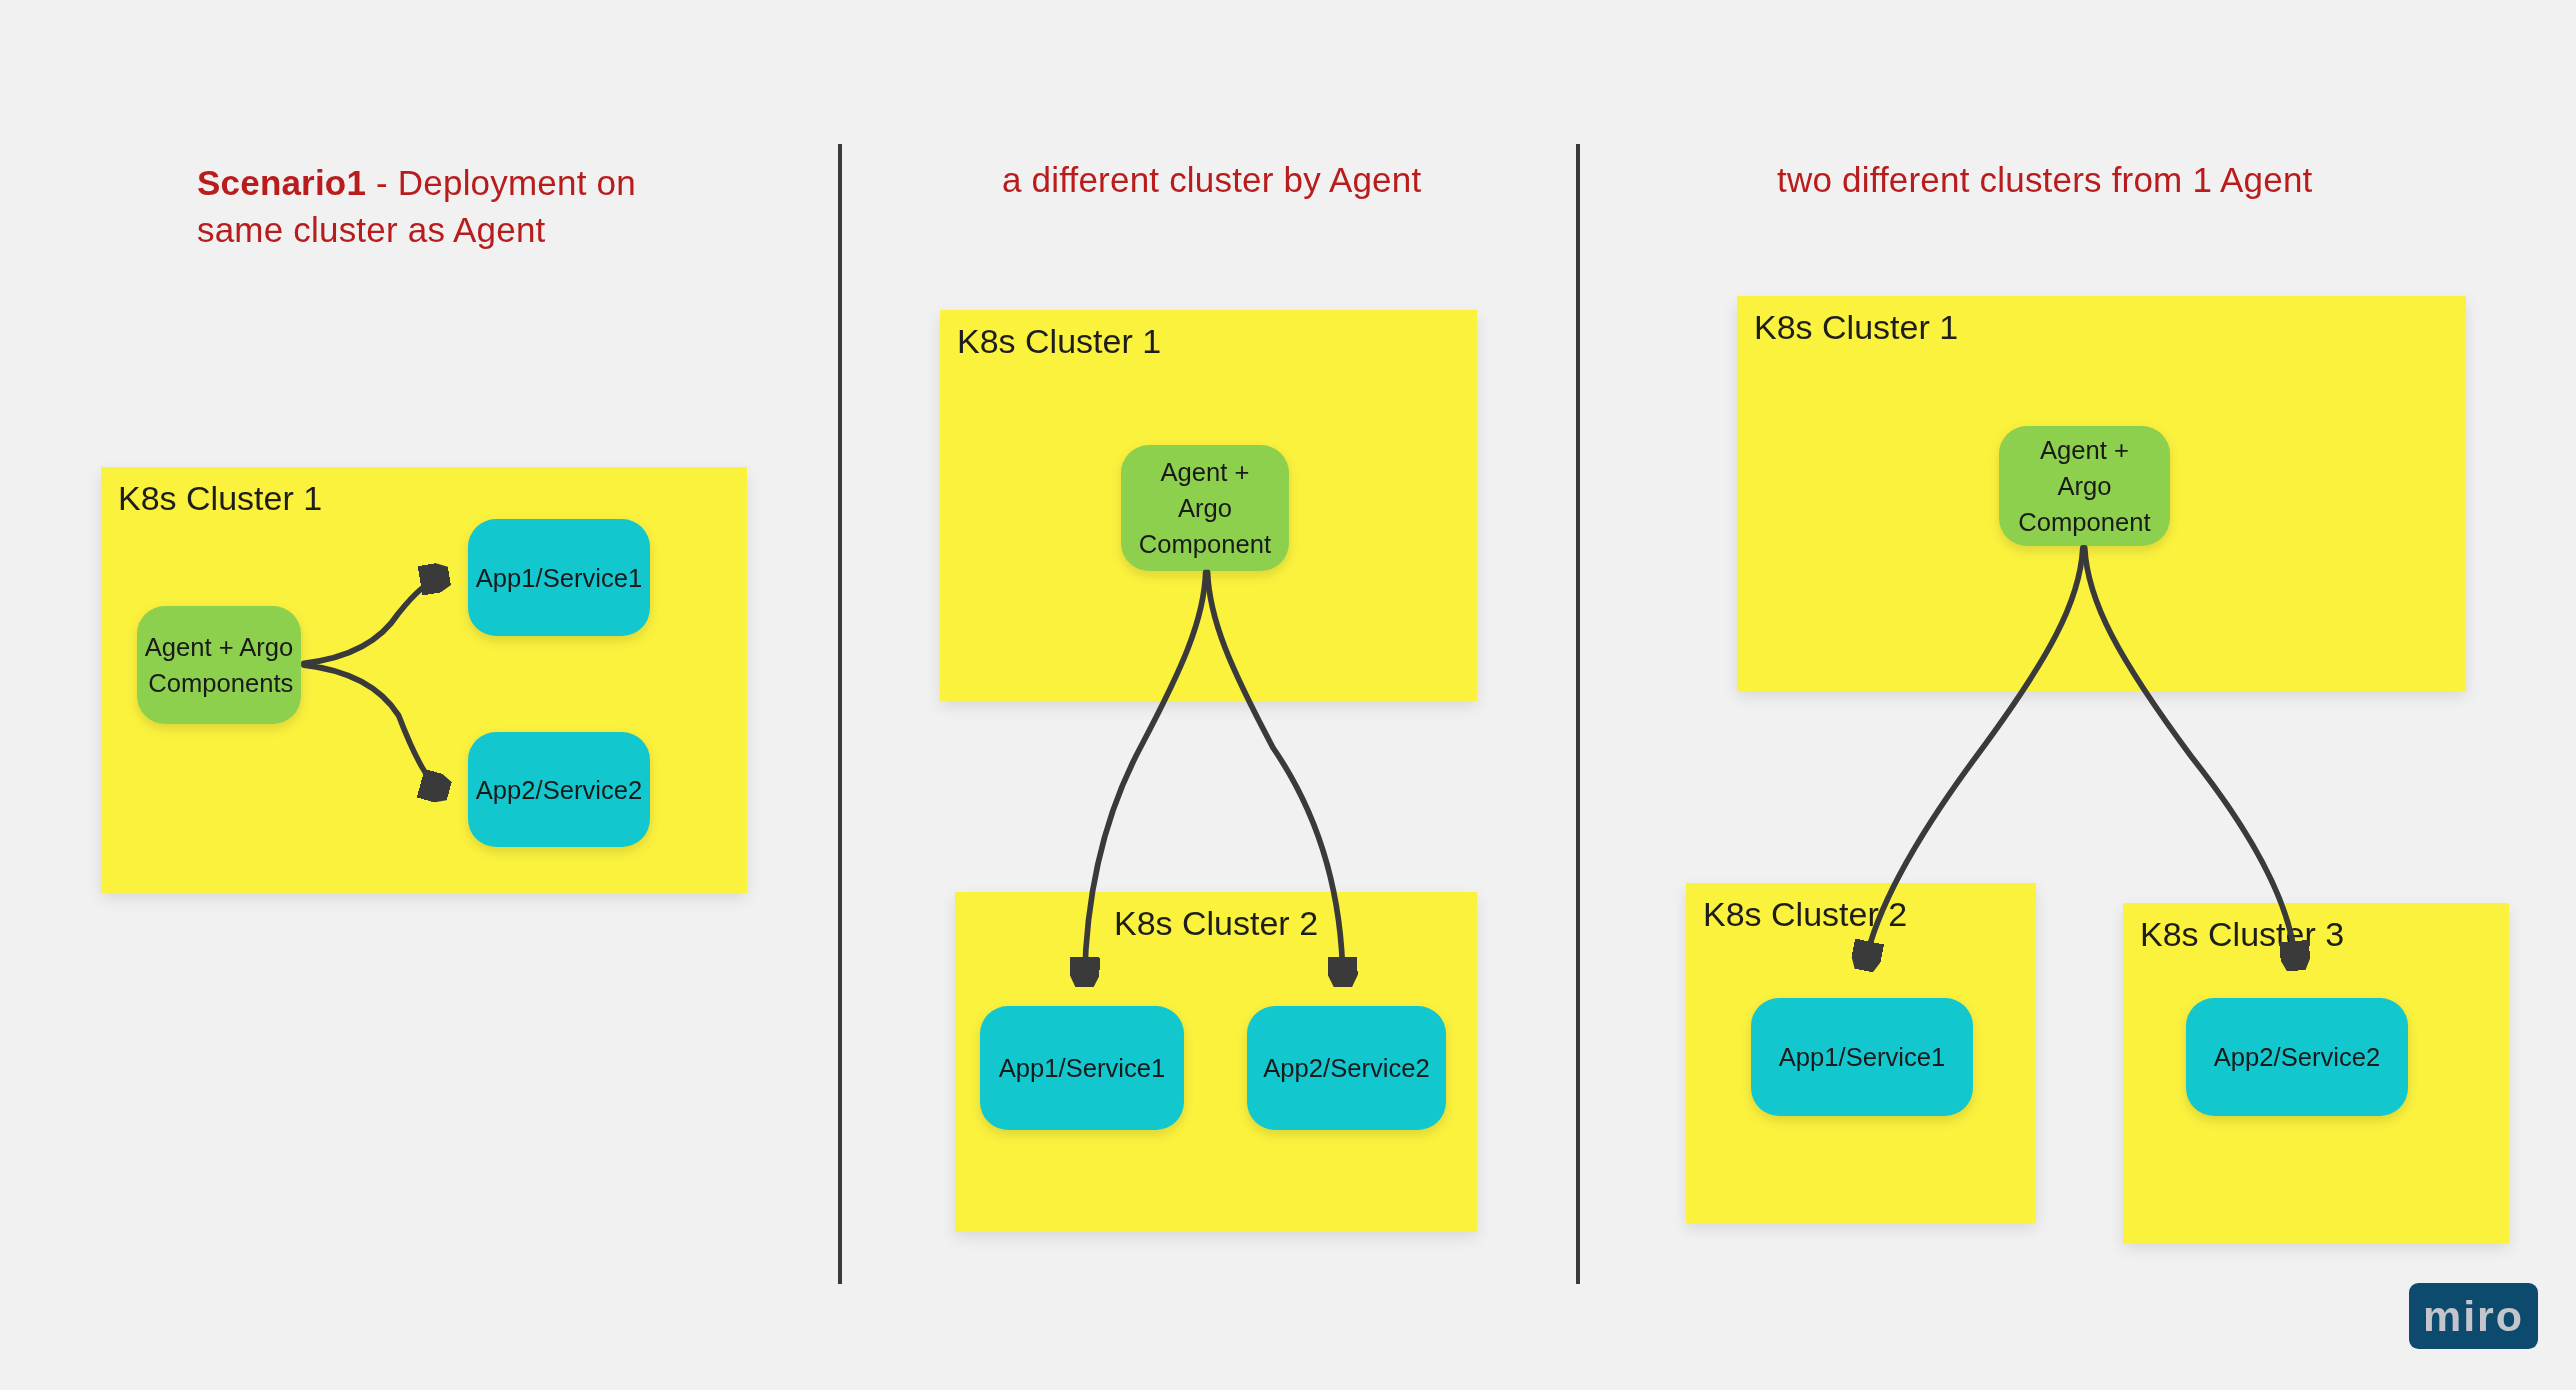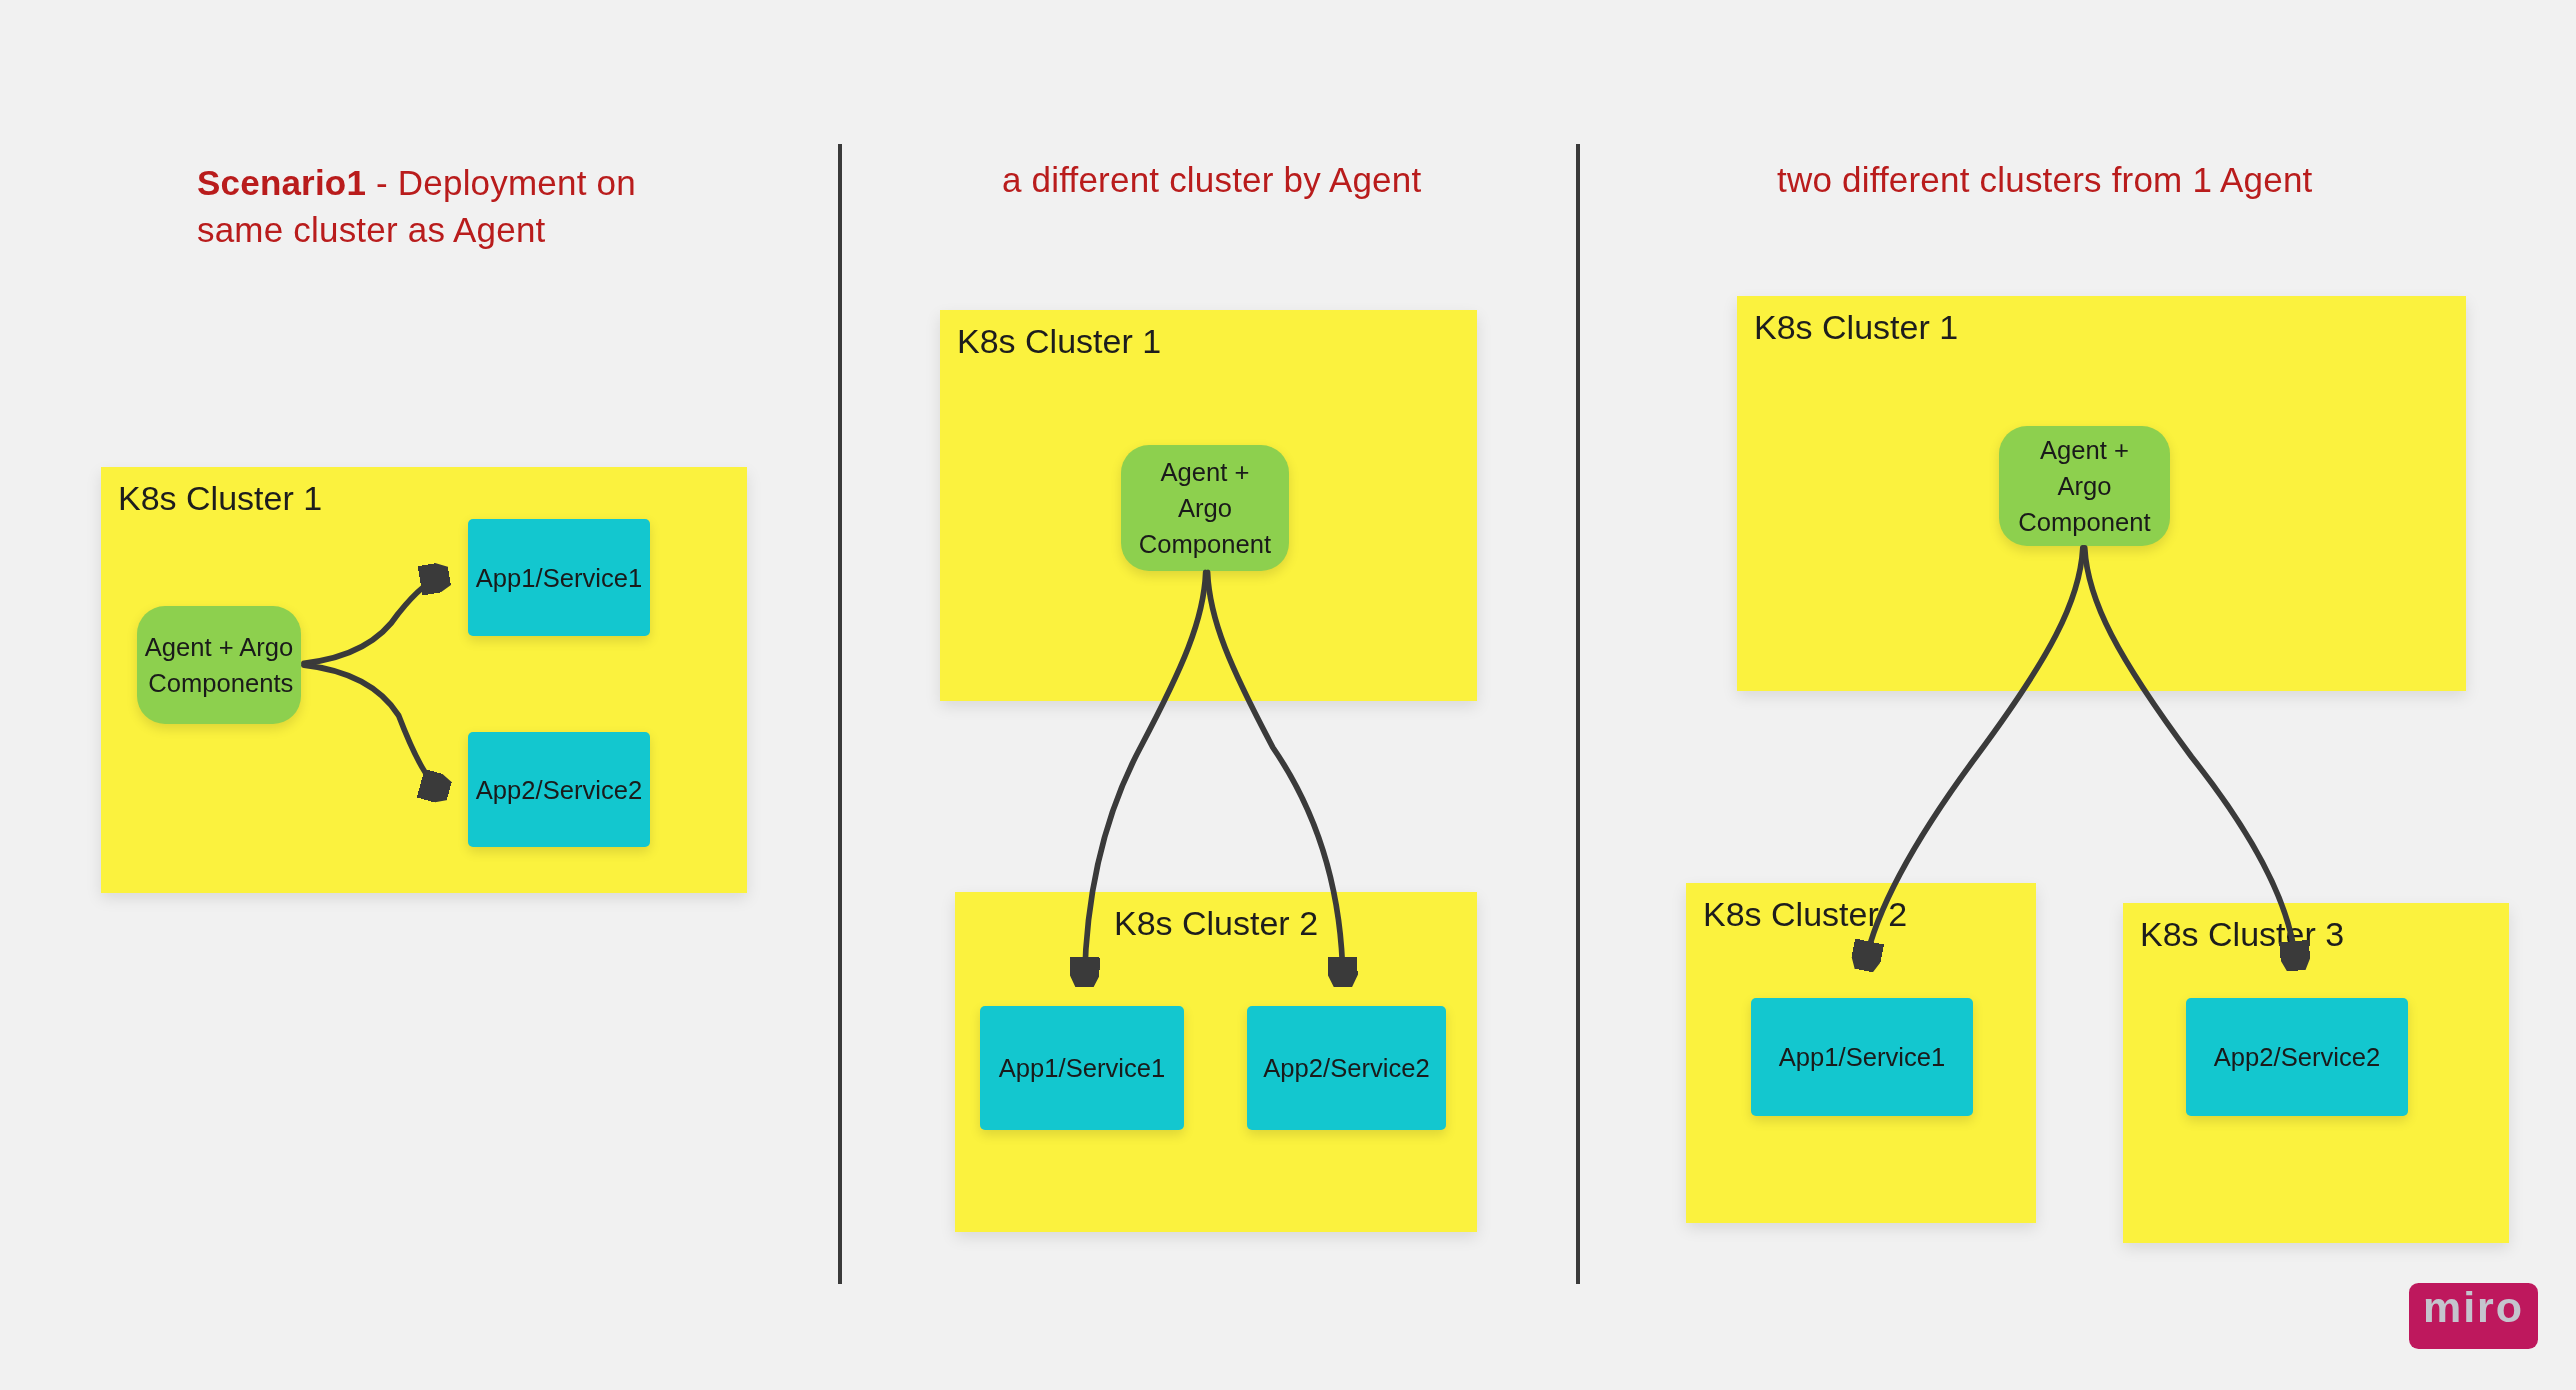--- a/index.html
+++ b/index.html
@@ -33,37 +33,37 @@
     left:0;right:0;text-align:center;
   }
   .shape{
     position:absolute;
     display:flex;align-items:center;justify-content:center;
     text-align:center;
     font-size:25.6px;line-height:36px;color:#1a1a1a;
     box-shadow:0 4.7px 11.4px rgba(0,0,0,0.12);
   }
   .agent-box{background:#8dd04e;border-radius:28px;}
-  .app-box{background:#13c7cf;border-radius:5px;}
+  .app-box{background:#13c7cf;border-radius:28px;}
   .divider{
     position:absolute;
     width:3.8px;background:#3a3a3a;
   }
   #arrow-layer{
     position:absolute;top:0;left:0;
     pointer-events:none;
   }
   #arrow-layer path{
     fill:none;stroke:#3a3a3a;stroke-width:6;stroke-linecap:round;
   }
   .watermark{
     position:absolute;
     left:2409px;top:1283px;width:129px;height:66px;
-    background:#be185d;border-radius:9.5px;
-    display:flex;align-items:flex-start;justify-content:center;
+    background:#0c4a6e;border-radius:9.5px;
+    display:flex;align-items:center;justify-content:center;
     font-size:43px;font-weight:600;letter-spacing:1.9px;color:#c4c4cd;
   }
 </style>
 </head>
 <body>
 
 <div id="canvas">
 
   <div class="title" style="left:197px;top:159px;width:492px;">
     <div><b>Scenario1</b><span> - Deployment on</span></div>

